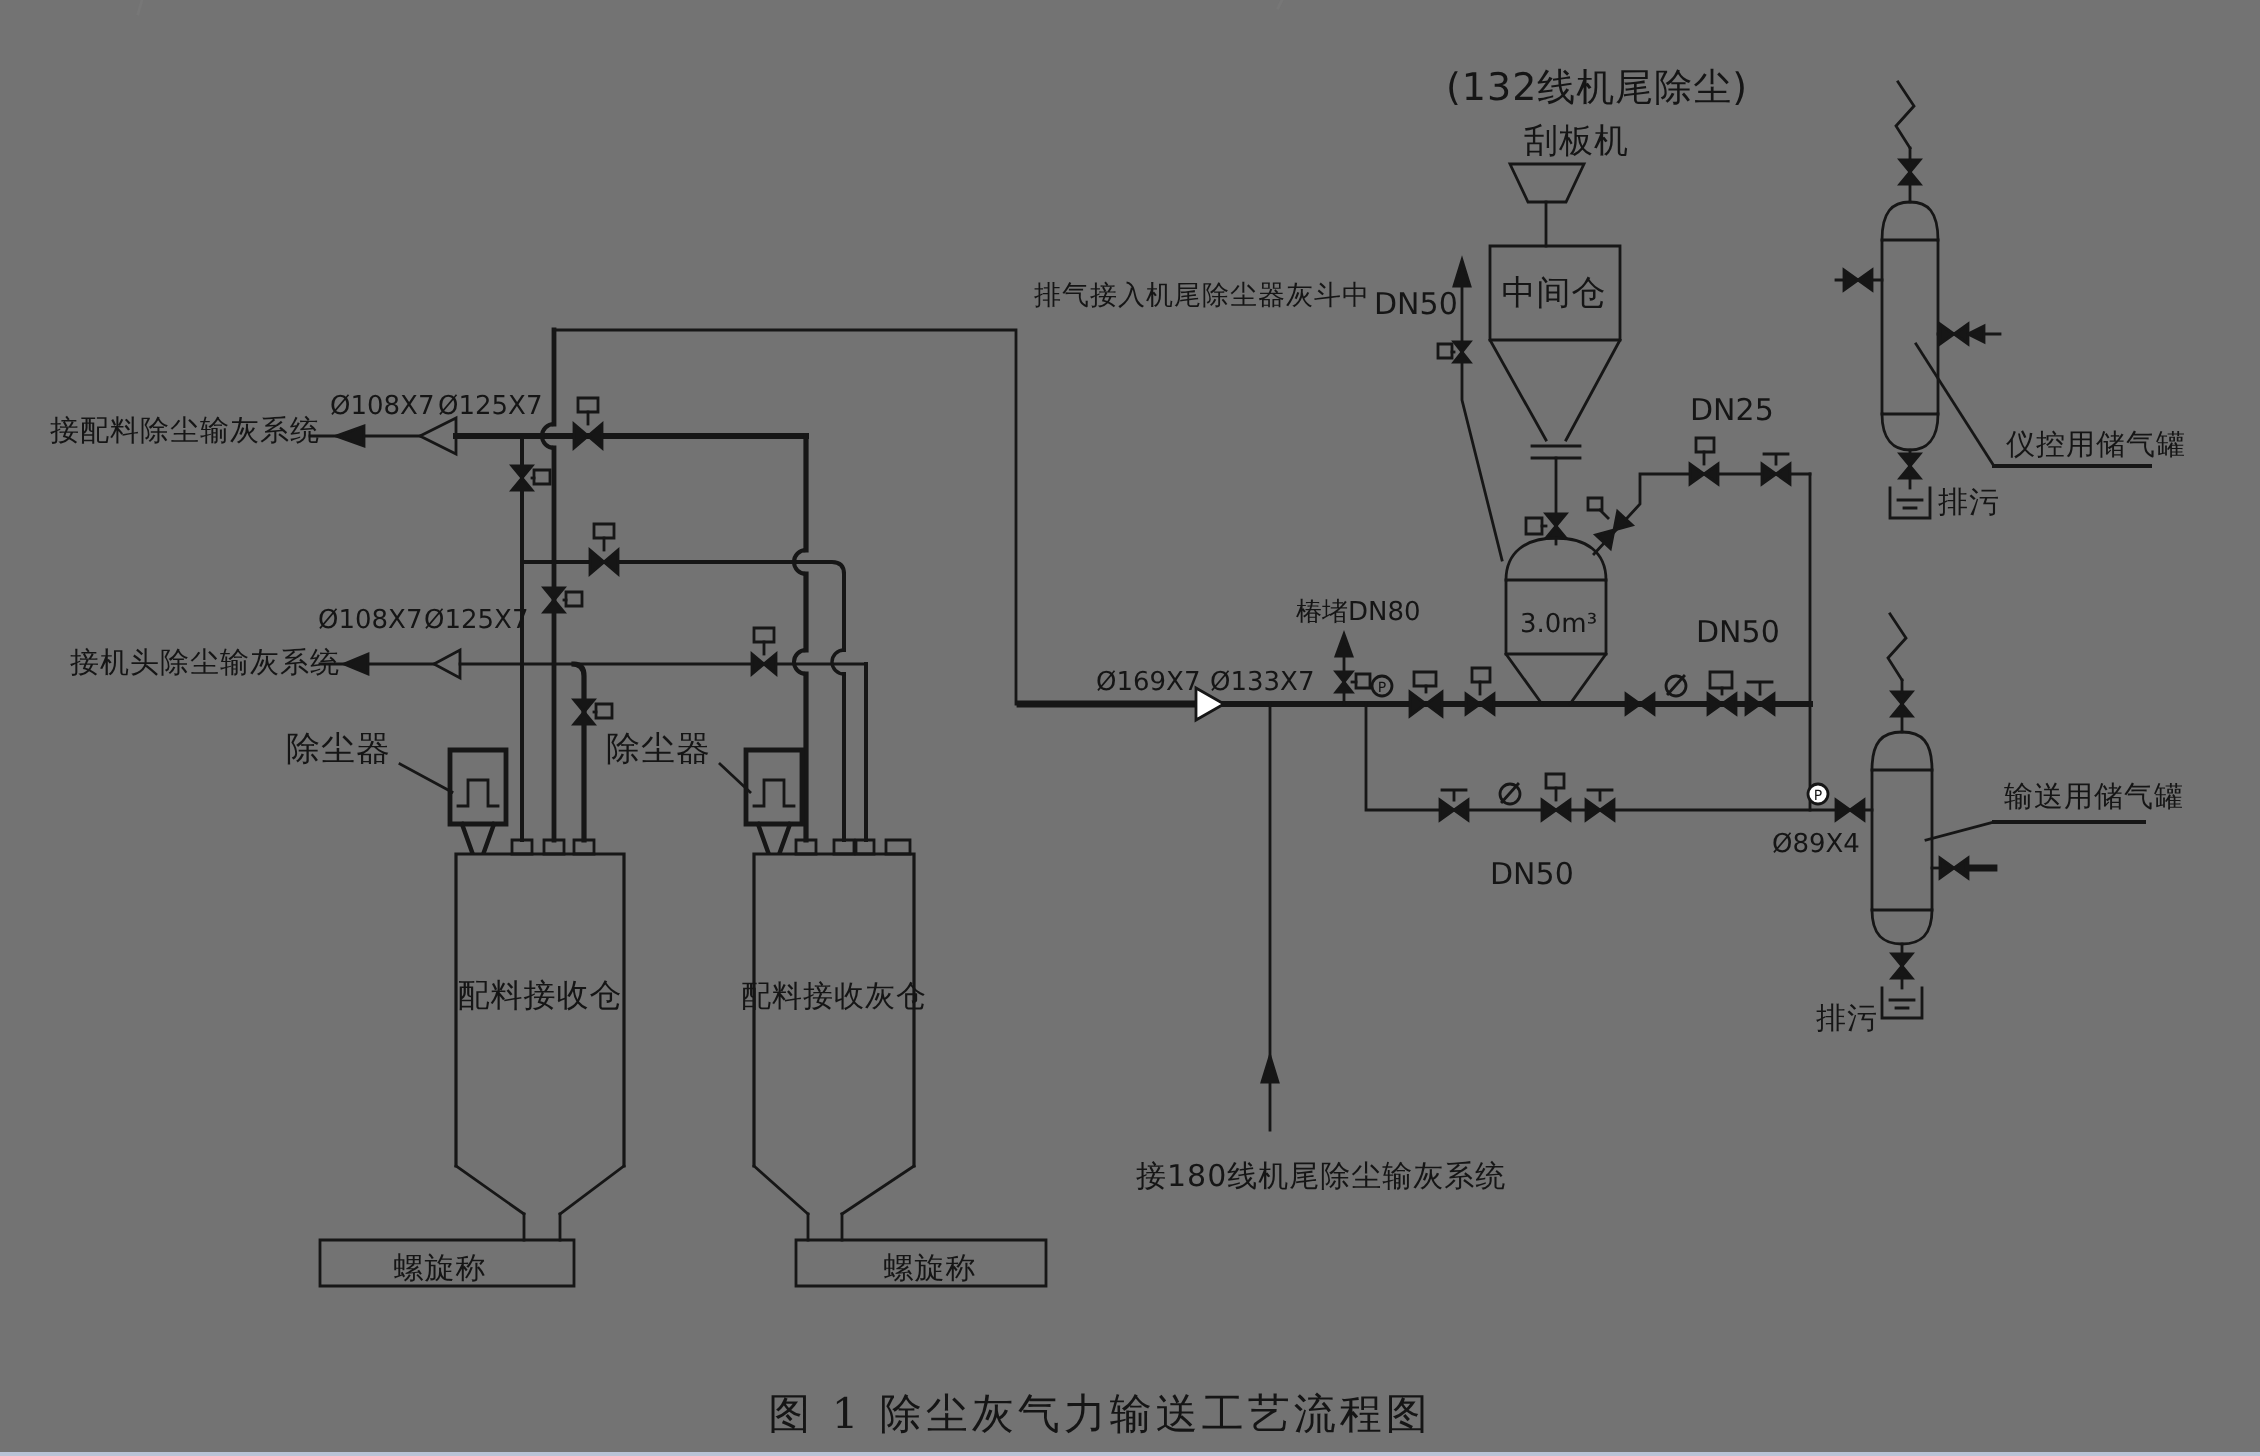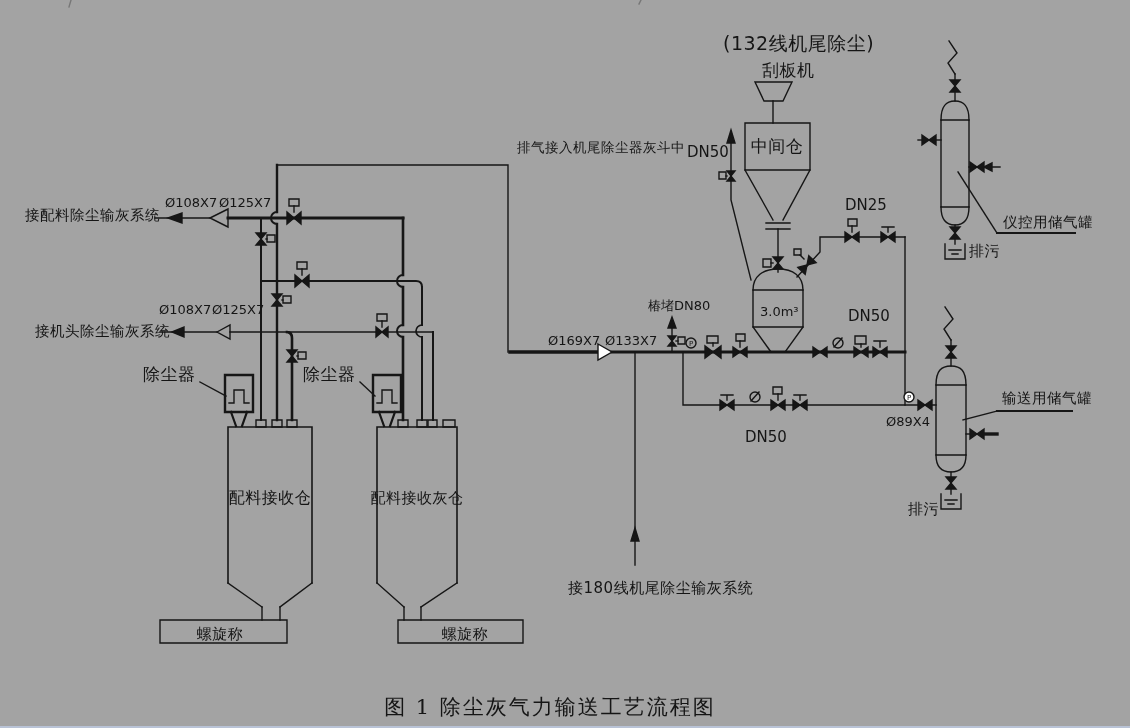--- a/index.html
+++ b/index.html
@@ -1,16 +1,16 @@
 <!DOCTYPE html>
 <html><head>
 <meta charset="utf-8">
 <style>
   html,body{margin:0;padding:0;background:#ffffff;}
-  #canvas{position:relative;width:1130px;height:728px;background:#a3a3a3;overflow:hidden;
+  #canvas{position:relative;width:1130px;height:728px;background:#737373;overflow:hidden;
           font-family:"DejaVu Sans","Liberation Sans",sans-serif;}
   svg{display:block}
   text{fill:#151515;font-family:"DejaVu Sans","Liberation Sans",sans-serif;}
   .cjk{letter-spacing:0.5px;}
   .title-text{font-family:"DejaVu Serif","Liberation Serif",serif;letter-spacing:2px;}
   path,line,rect.sym,circle,polyline{vector-effect:non-scaling-stroke;}
 </style>
 </head>
 <body>
 

